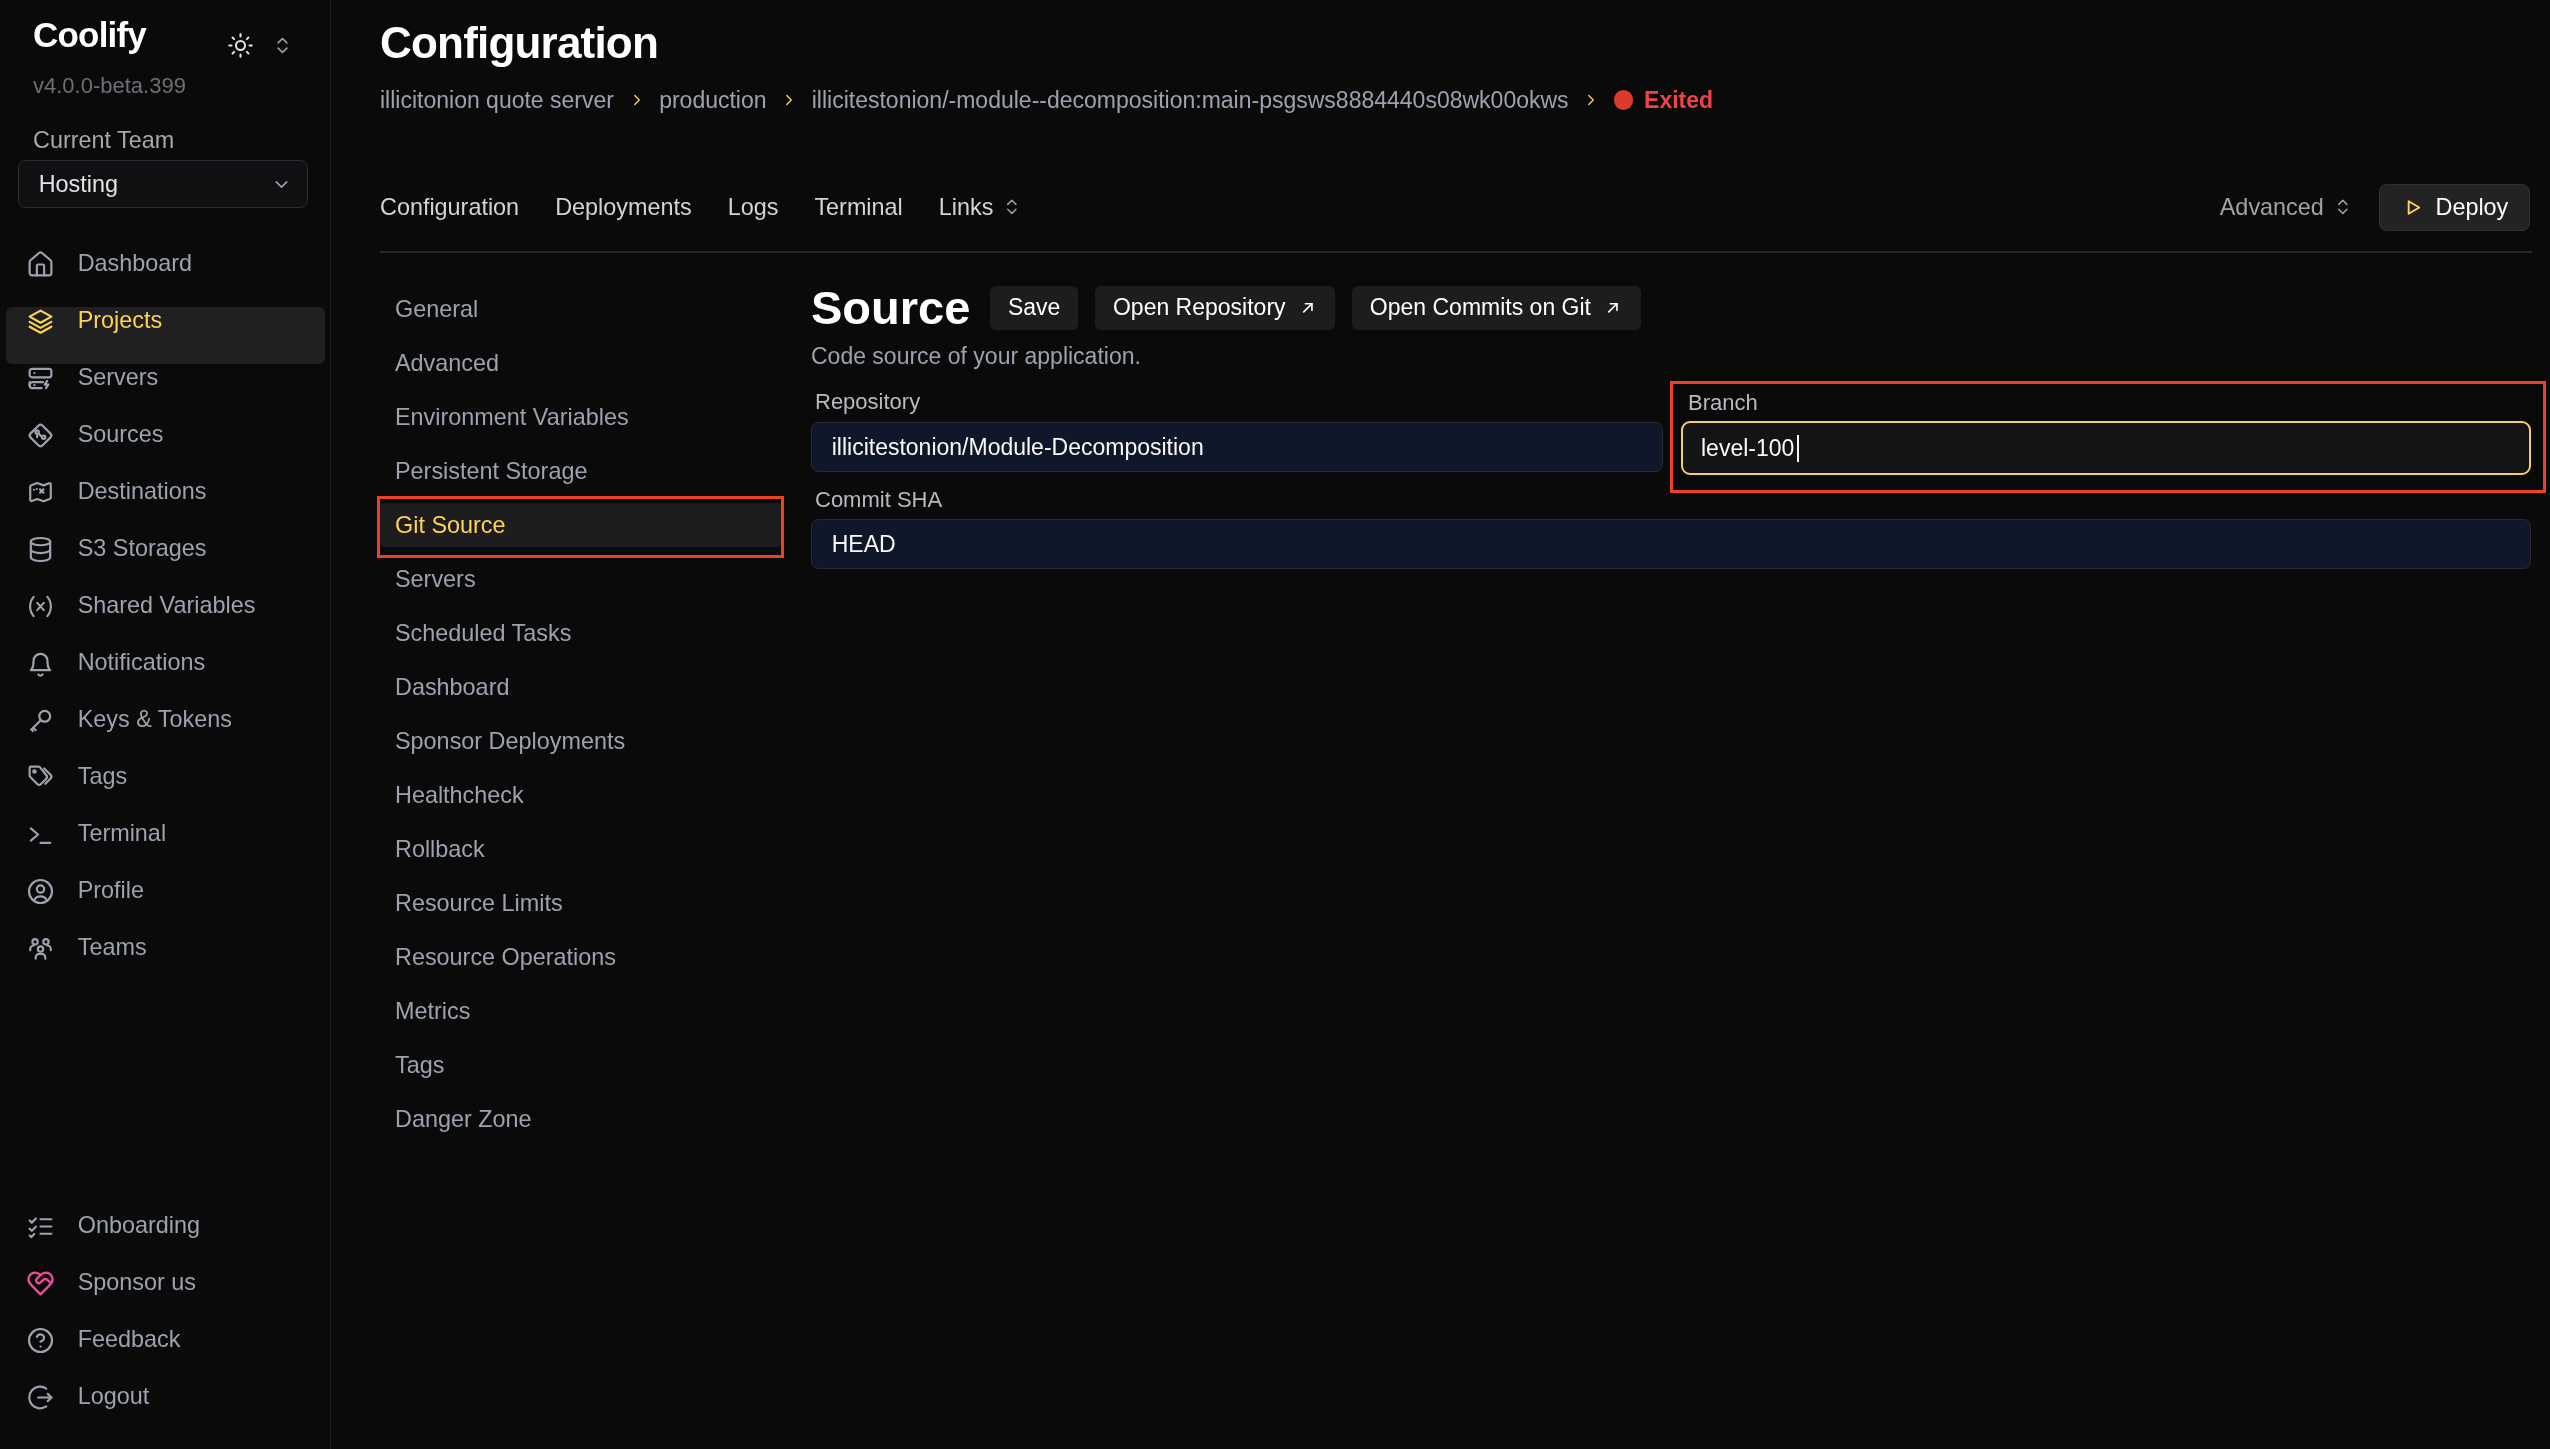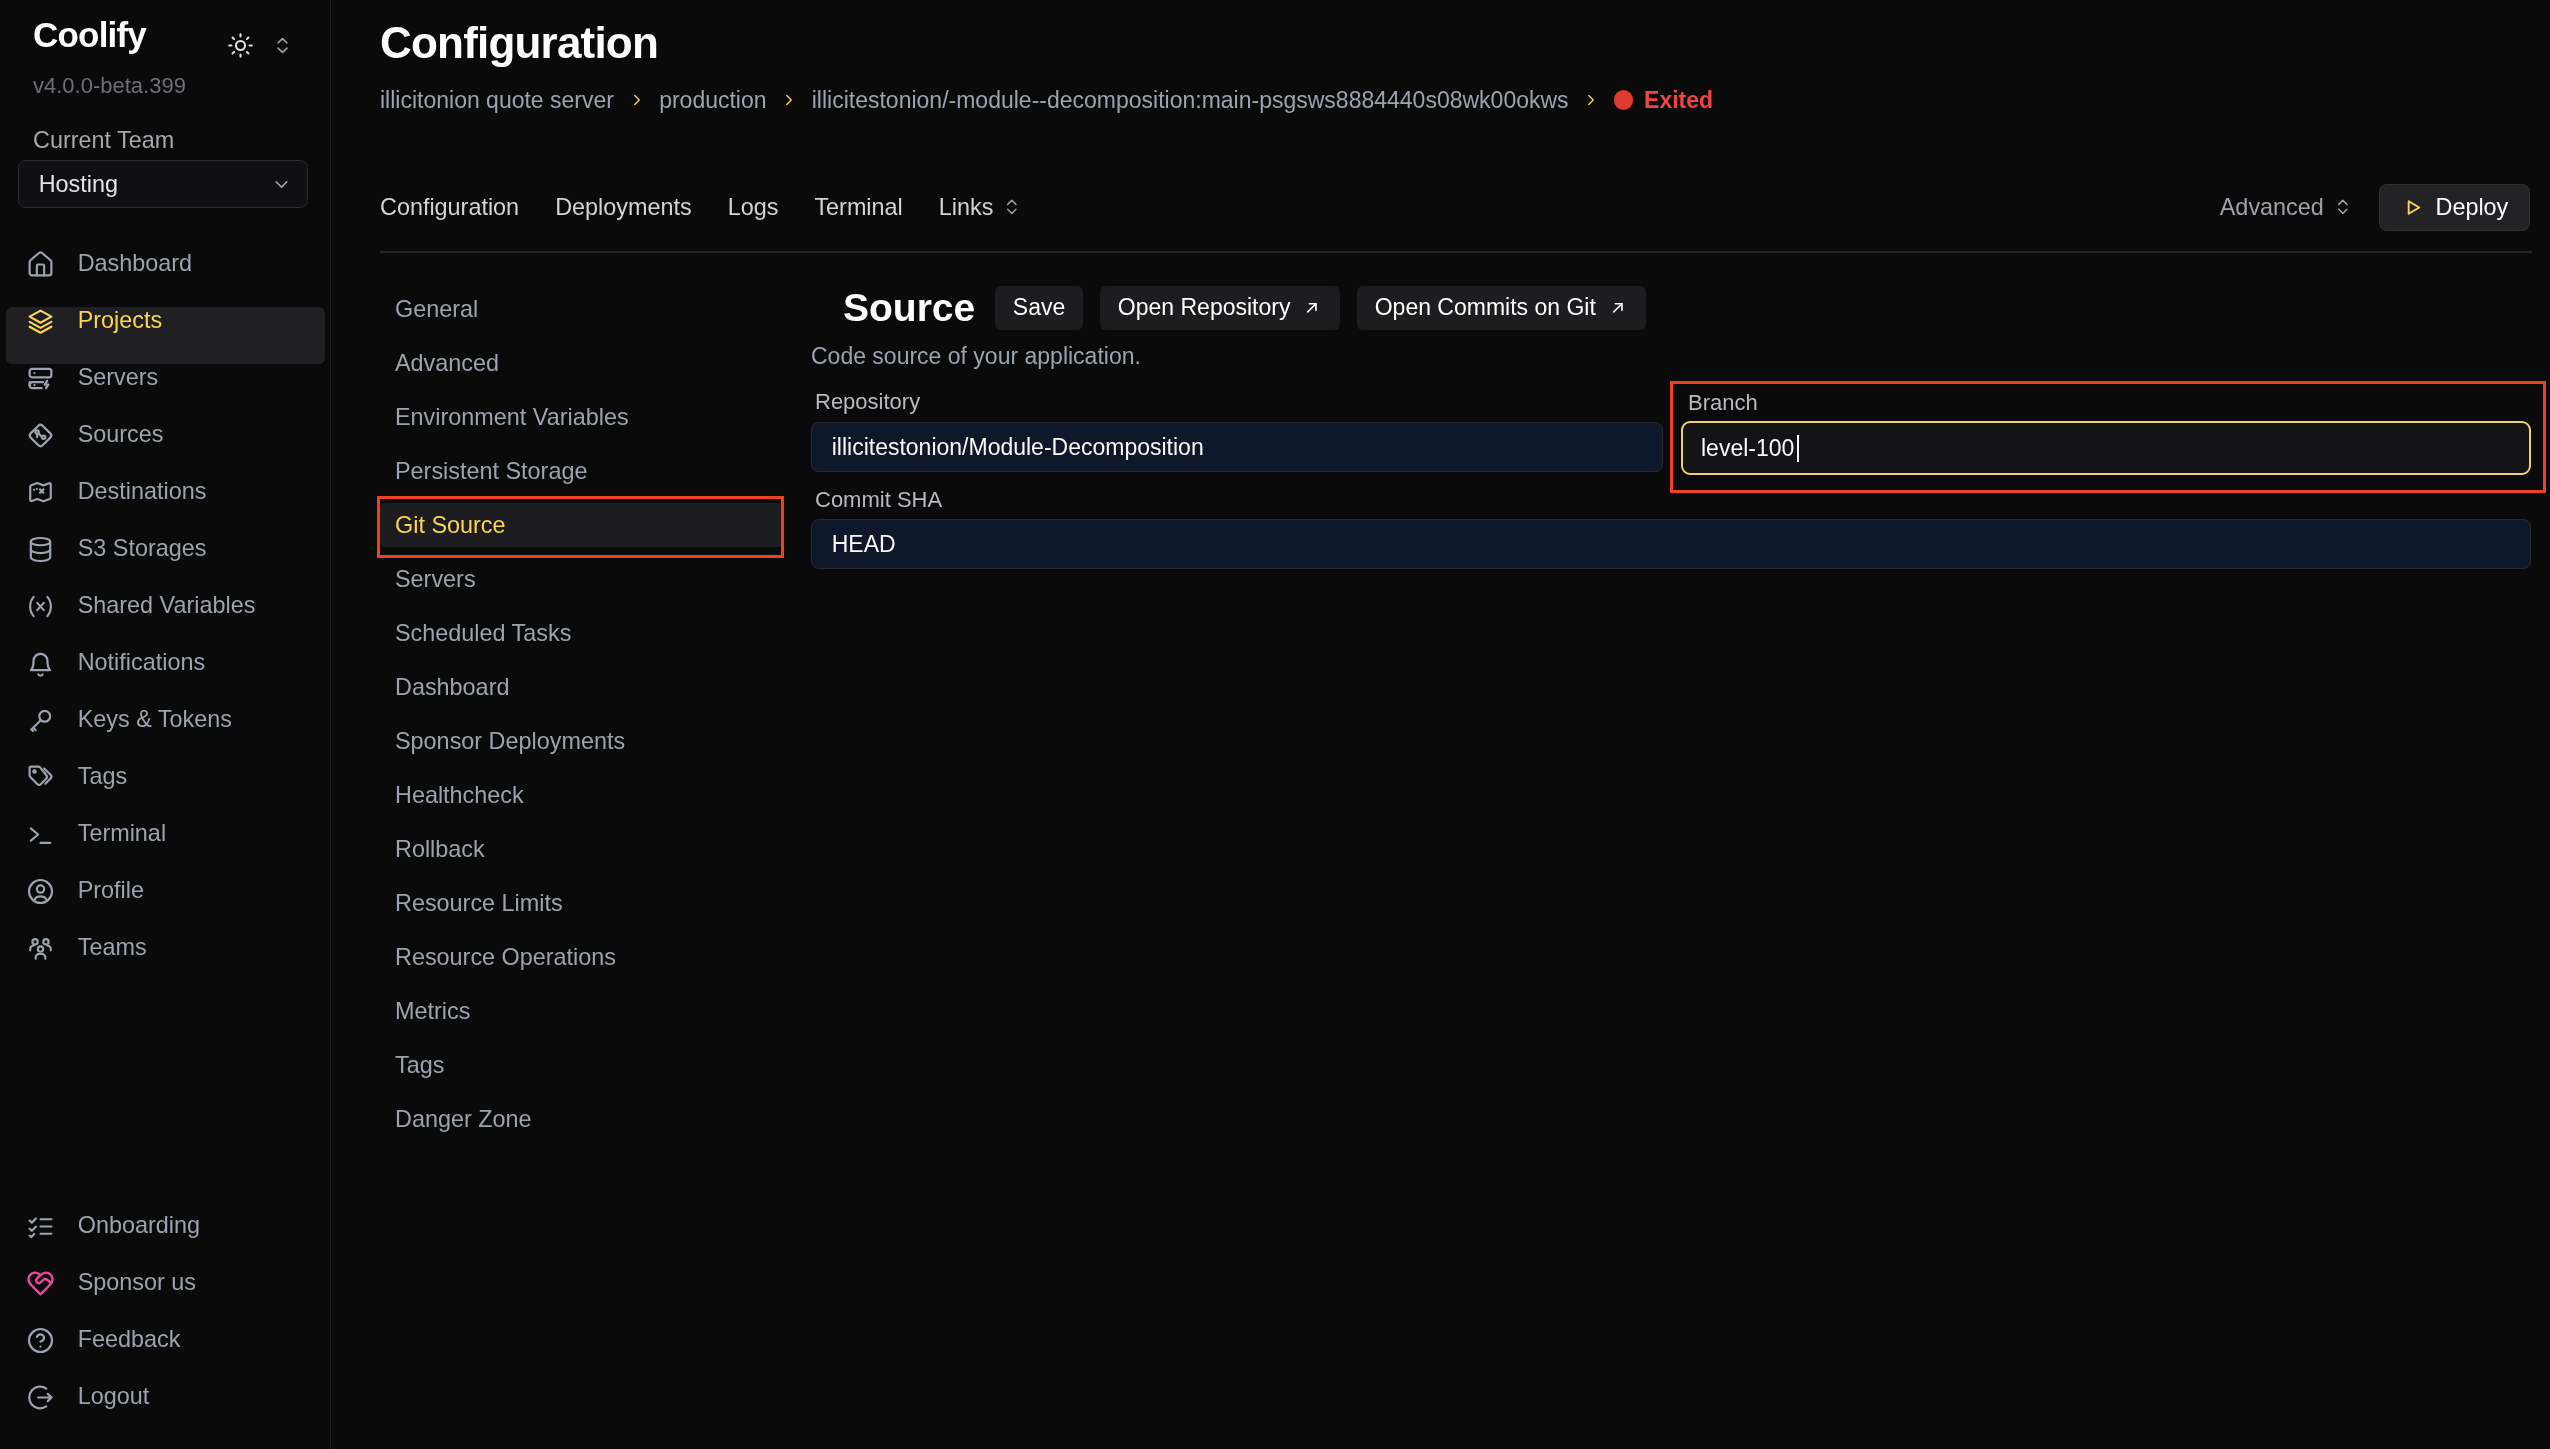--- a/index.html
+++ b/index.html
@@ -49,21 +49,21 @@
   .deploy-btn .play { width:23px; height:23px; color:#fcd452; stroke-width:2; }
   .hdivider { position:absolute; left:380px; top:251px; width:2152px; height:1.5px; background:#26262a; }
 
   
   .subnav { position:absolute; left:380px; top:282px; width:402px; }
   .subnav-item { height:54px; display:flex; align-items:center; padding:0 15px; font-size:23.4px; color:#9ca3af; cursor:pointer; }
   .subnav-item.active { height:44px; margin:5.3px 0; background:#1d1d20; border-radius:4.5px; color:#fcd452; }
 
   
   .source-header { position:absolute; left:811px; top:284px; height:47px; display:flex; align-items:center; gap:16.6px; }
-  .source-title { font-size:39px; font-weight:800; color:#fff; margin-right:3px;margin-left:32px; }
+  .source-title { font-size:47px; font-weight:800; color:#fff; margin-right:3px; }
   .btn { display:flex; align-items:center; gap:12px; height:44px; padding:0 18px; background:#1d1d20; border:none; border-radius:6px; font-size:23px; color:#fff; cursor:pointer; font-family:inherit; }
   .btn .arrow { width:19.7px; height:19.7px; stroke-width:2; }
   .form-desc { position:absolute; left:811px; top:343px; font-size:23px; color:#9ca3af; }
 
   .field-label { position:absolute; font-size:22px; color:#b9b9c1; }
   .tinput { position:absolute; height:50px; background:#0f172a; border:1.5px solid #2b2b2f; border-radius:7.6px; color:#fafafa; font-size:23px; padding:0 19.7px; font-family:inherit; display:flex; align-items:center; }
   input.tinput { outline:none; }
   .branch-input { position:absolute; height:54px; background:#141416; border:2.3px solid #f2cf6f; border-radius:9px; color:#fafafa; font-size:23px; padding:5px 18px; display:flex; align-items:center; cursor:text; }
   .caret { display:inline-block; width:2.3px; height:27px; background:#f5f5f5; margin-left:2.3px; animation:blink 1.1s steps(1) infinite; }
   @keyframes blink { 50% { opacity:0; } }

